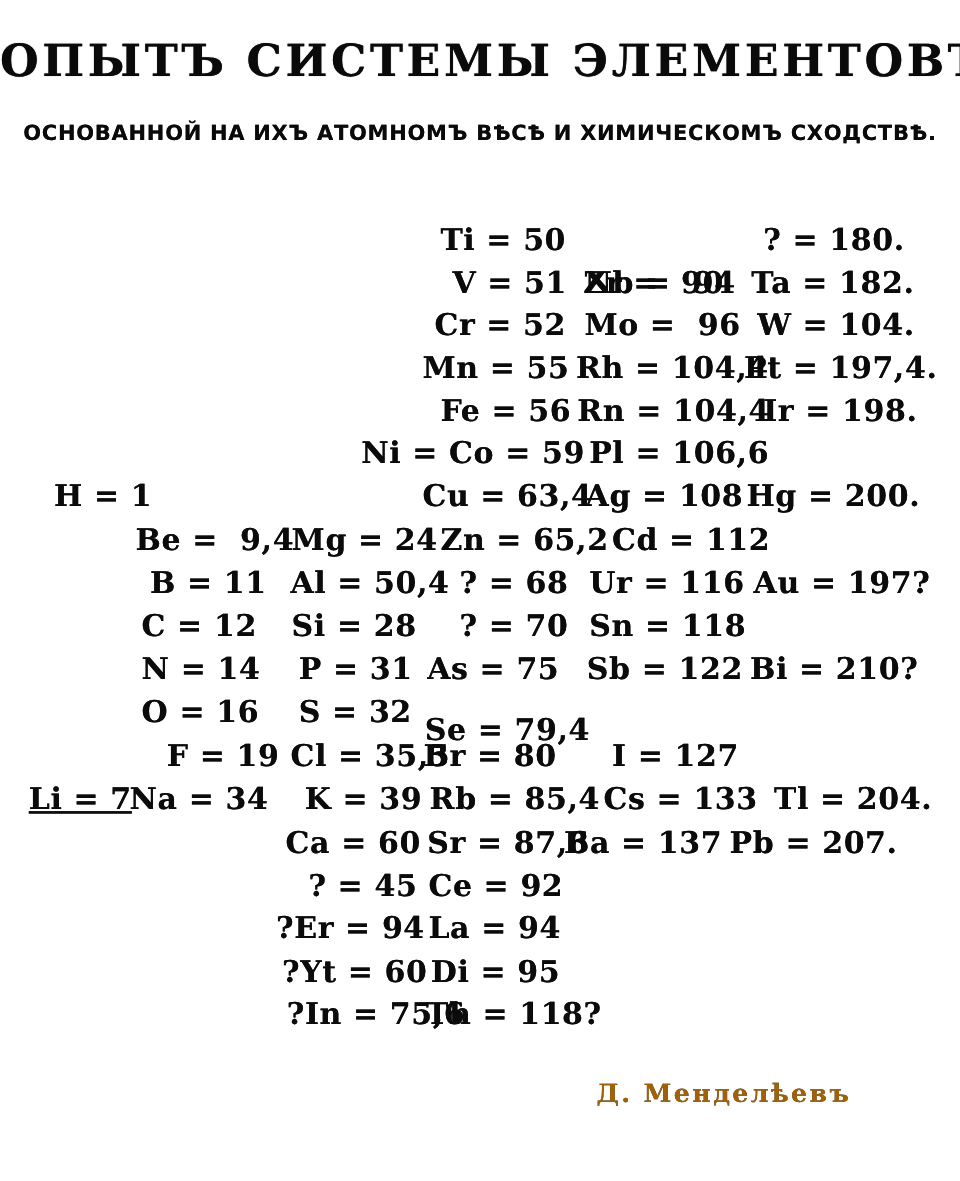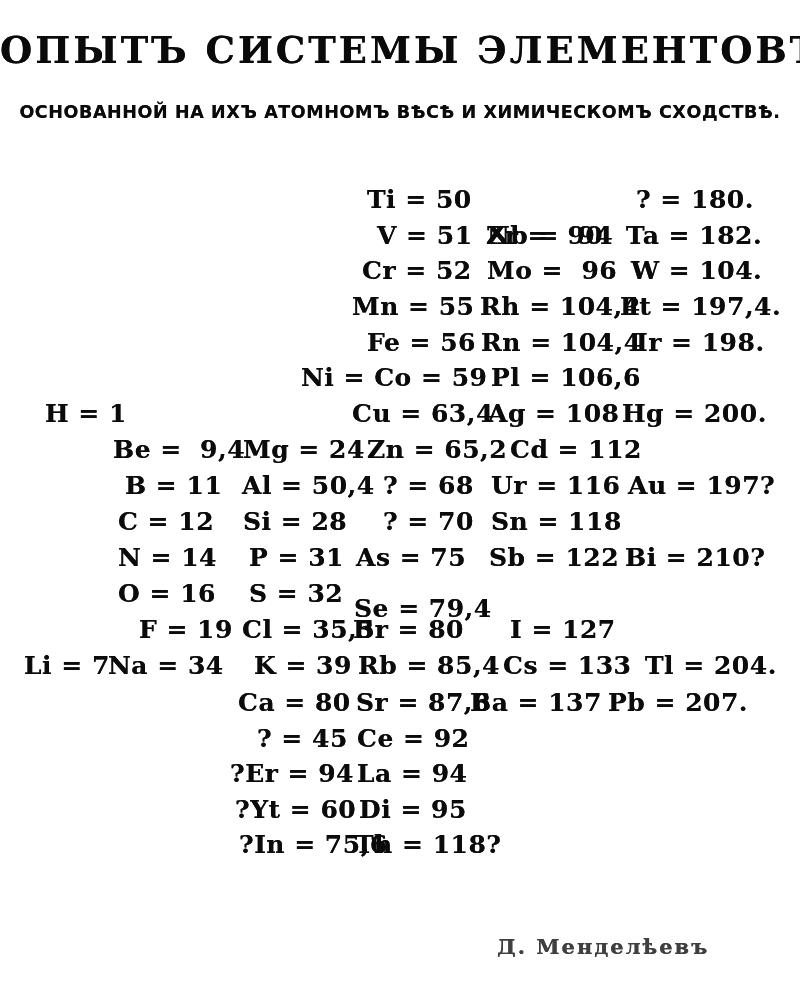--- a/index.html
+++ b/index.html
@@ -56,27 +56,27 @@
     font-size: 25px;
     letter-spacing: 0.5px;
     line-height: 1;
     white-space: pre;
     color: #0b0b0b;
     text-shadow: 0 0 0.5px rgba(0,0,0,0.8);
   }
   .signature {
     position: absolute;
     left: 497px;
-    top: 934px;
+    top: 898px;
     font-family: "DejaVu Serif", serif;
     font-weight: bold;
     font-size: 21px;
     letter-spacing: 2px;
     white-space: nowrap;
-    color: #404040;
+    color: #a16207;
     text-shadow: 0 0 0.5px rgba(0,0,0,0.8);
   }
 </style>
 </head>
 <body>
 
 <div class="page">
   <h1 class="doc-title">ОПЫТЪ СИСТЕМЫ ЭЛЕМЕНТОВЪ.</h1>
 
   <div class="doc-subtitle">ОСНОВАННОЙ НА ИХЪ АТОМНОМЪ ВѢСѢ И ХИМИЧЕСКОМЪ СХОДСТВѢ.</div>
@@ -121,27 +121,27 @@
       <span class="entry" style="left: 356px; top: 545px;">As = 75</span>
       <span class="entry" style="left: 489px; top: 545px;">Sb = 122</span>
       <span class="entry" style="left: 625px; top: 545px;">Bi = 210?</span>
       <span class="entry" style="left: 118px; top: 581px;">O = 16</span>
       <span class="entry" style="left: 249px; top: 581px;">S = 32</span>
       <span class="entry" style="left: 354px; top: 581px; margin-top: 15px;">Se = 79,4</span>
       <span class="entry" style="left: 127px; top: 617px; margin-left: 12px;">F = 19</span>
       <span class="entry" style="left: 242px; top: 617px;">Cl = 35,5</span>
       <span class="entry" style="left: 353px; top: 617px;">Br = 80</span>
       <span class="entry" style="left: 510px; top: 617px;">I = 127</span>
-      <span class="entry" style="left: 24px; top: 653px;">Li = 7</span>
+      <span class="entry" style="left: 24px; top: 653px; text-decoration: underline;">Li = 7</span>
       <span class="entry" style="left: 108px; top: 653px;">Na = 34</span>
       <span class="entry" style="left: 254px; top: 653px;">K = 39</span>
       <span class="entry" style="left: 358px; top: 653px;">Rb = 85,4</span>
       <span class="entry" style="left: 503px; top: 653px;">Cs = 133</span>
       <span class="entry" style="left: 645px; top: 653px;">Tl = 204.</span>
-      <span class="entry" style="left: 238px; top: 690px;">Ca = 80</span>
+      <span class="entry" style="left: 238px; top: 690px;">Ca = 60</span>
       <span class="entry" style="left: 356px; top: 690px;">Sr = 87,6</span>
       <span class="entry" style="left: 470px; top: 690px;">Ba = 137</span>
       <span class="entry" style="left: 608px; top: 690px;">Pb = 207.</span>
       <span class="entry" style="left: 257px; top: 726px;">? = 45</span>
       <span class="entry" style="left: 357px; top: 726px;">Ce = 92</span>
       <span class="entry" style="left: 230px; top: 761px;">?Er = 94</span>
       <span class="entry" style="left: 357px; top: 761px;">La = 94</span>
       <span class="entry" style="left: 235px; top: 797px;">?Yt = 60</span>
       <span class="entry" style="left: 359px; top: 797px;">Di = 95</span>
       <span class="entry" style="left: 239px; top: 832px;">?In = 75,6</span>

